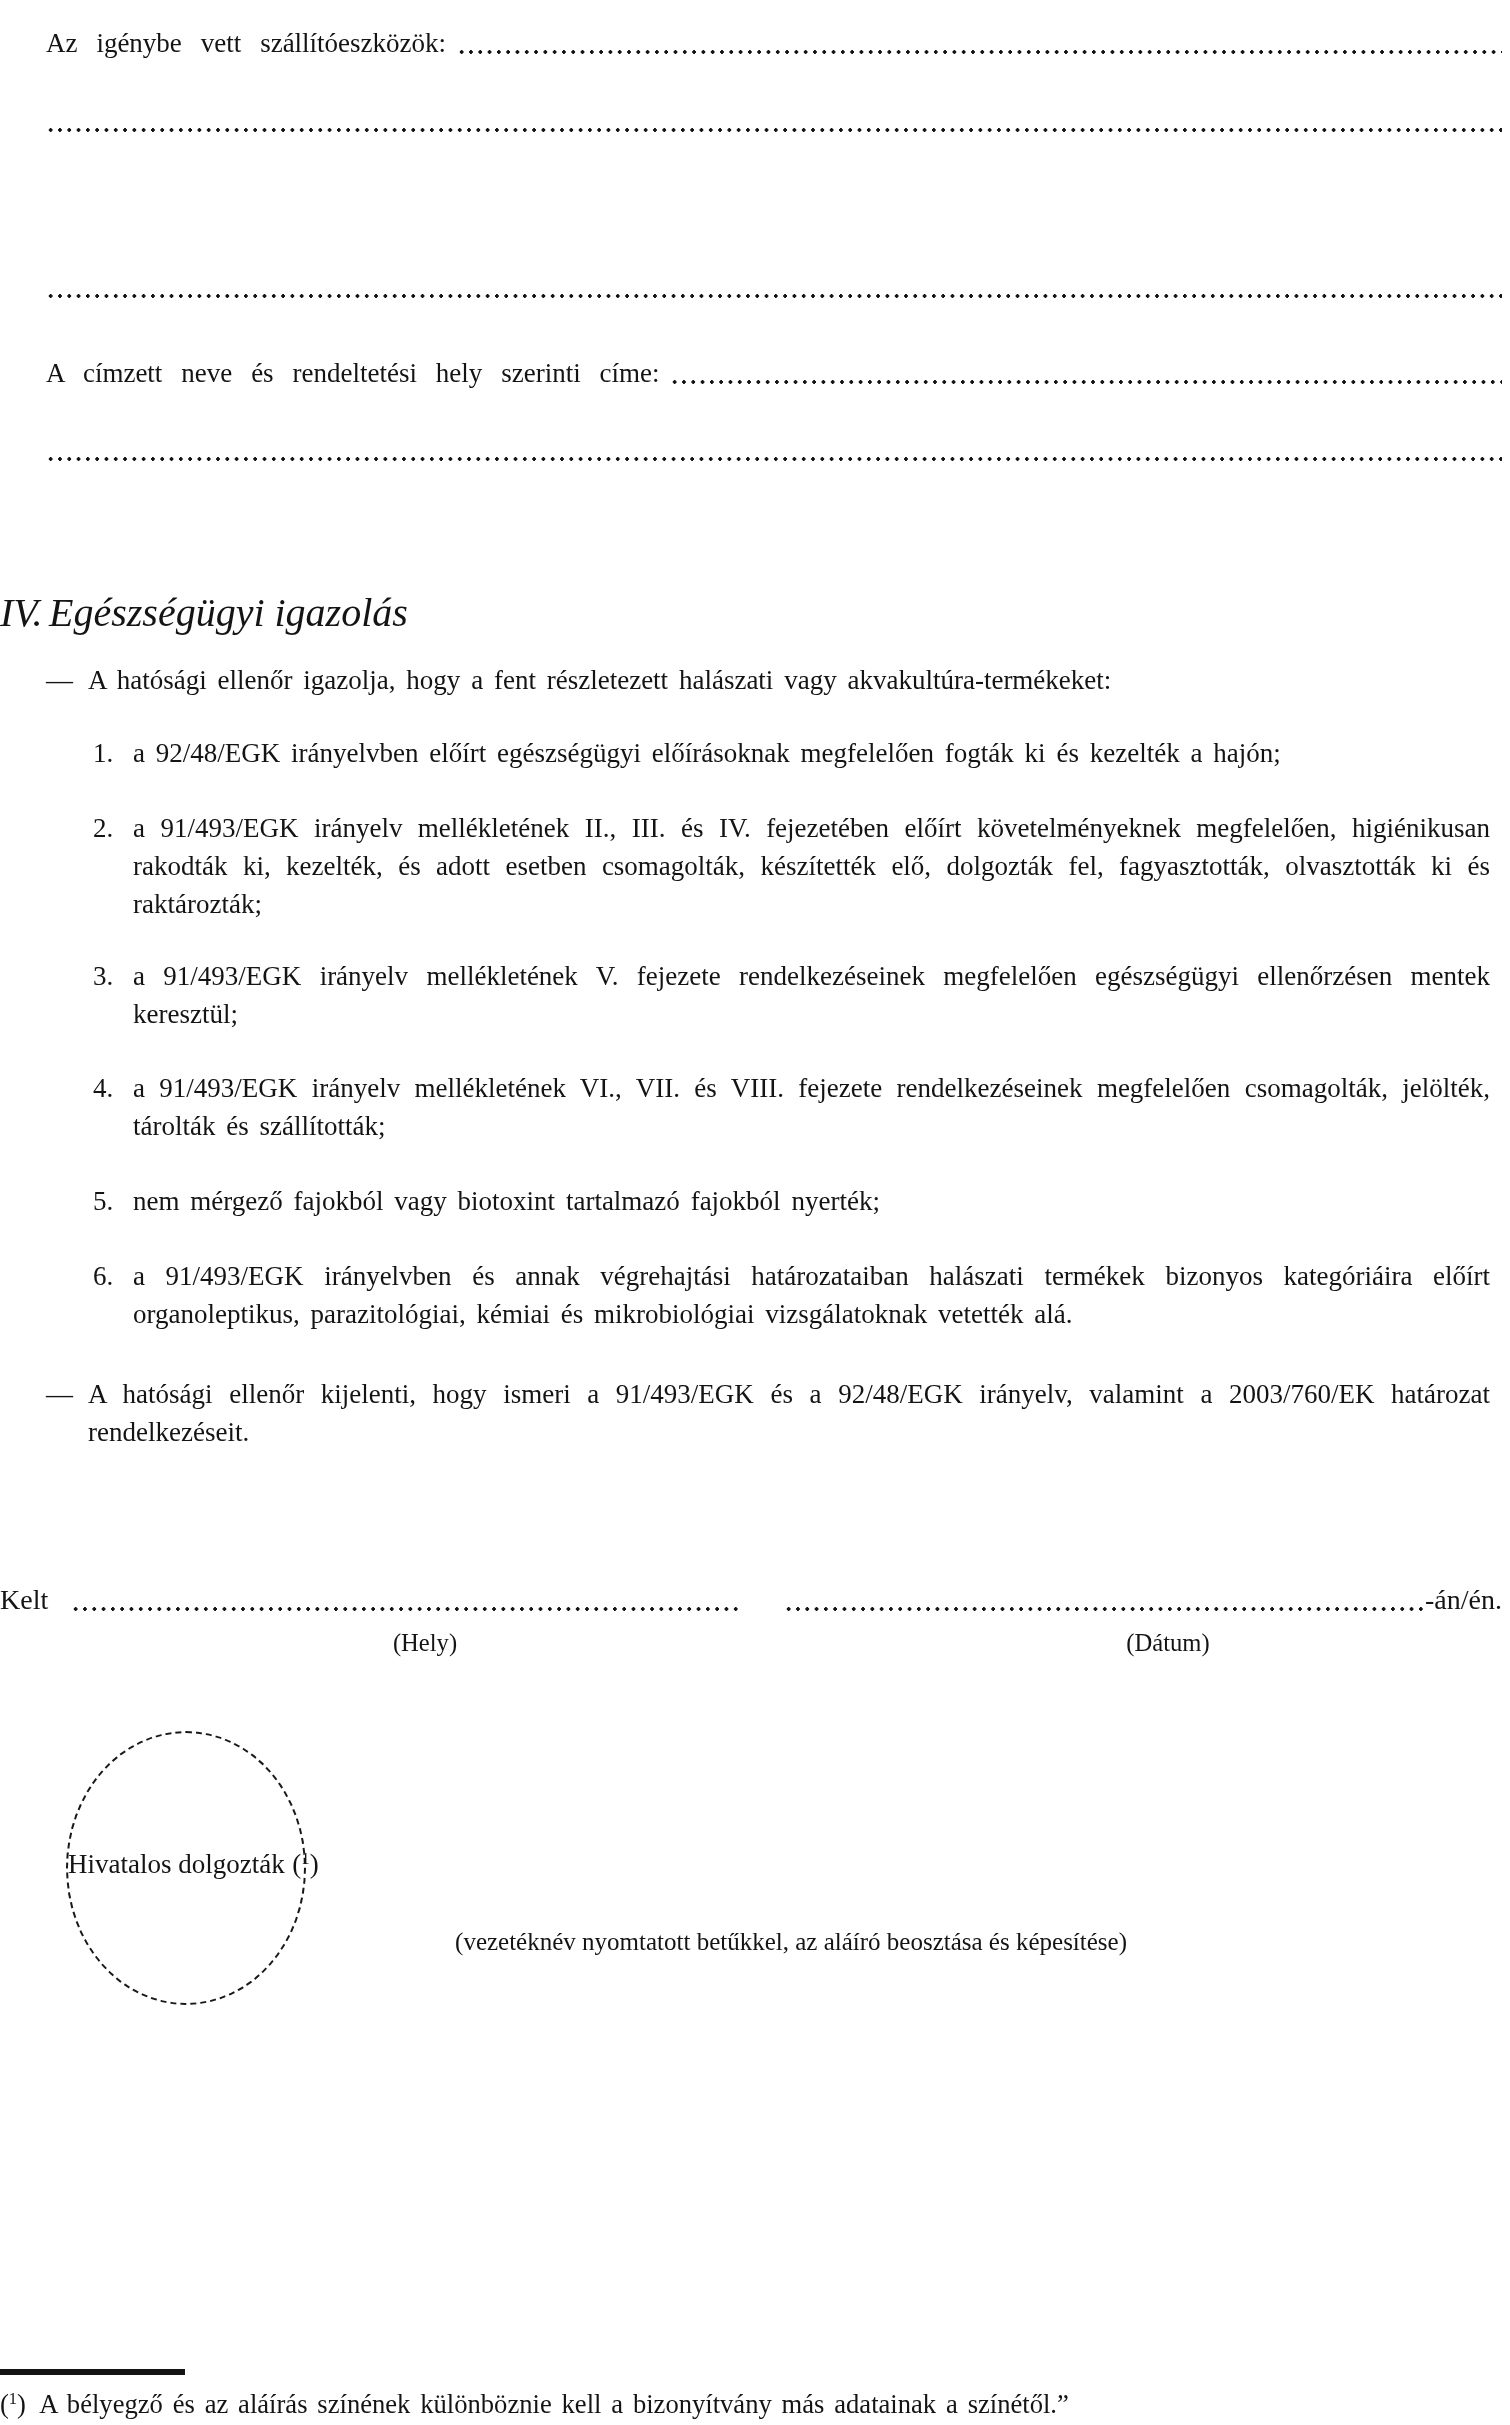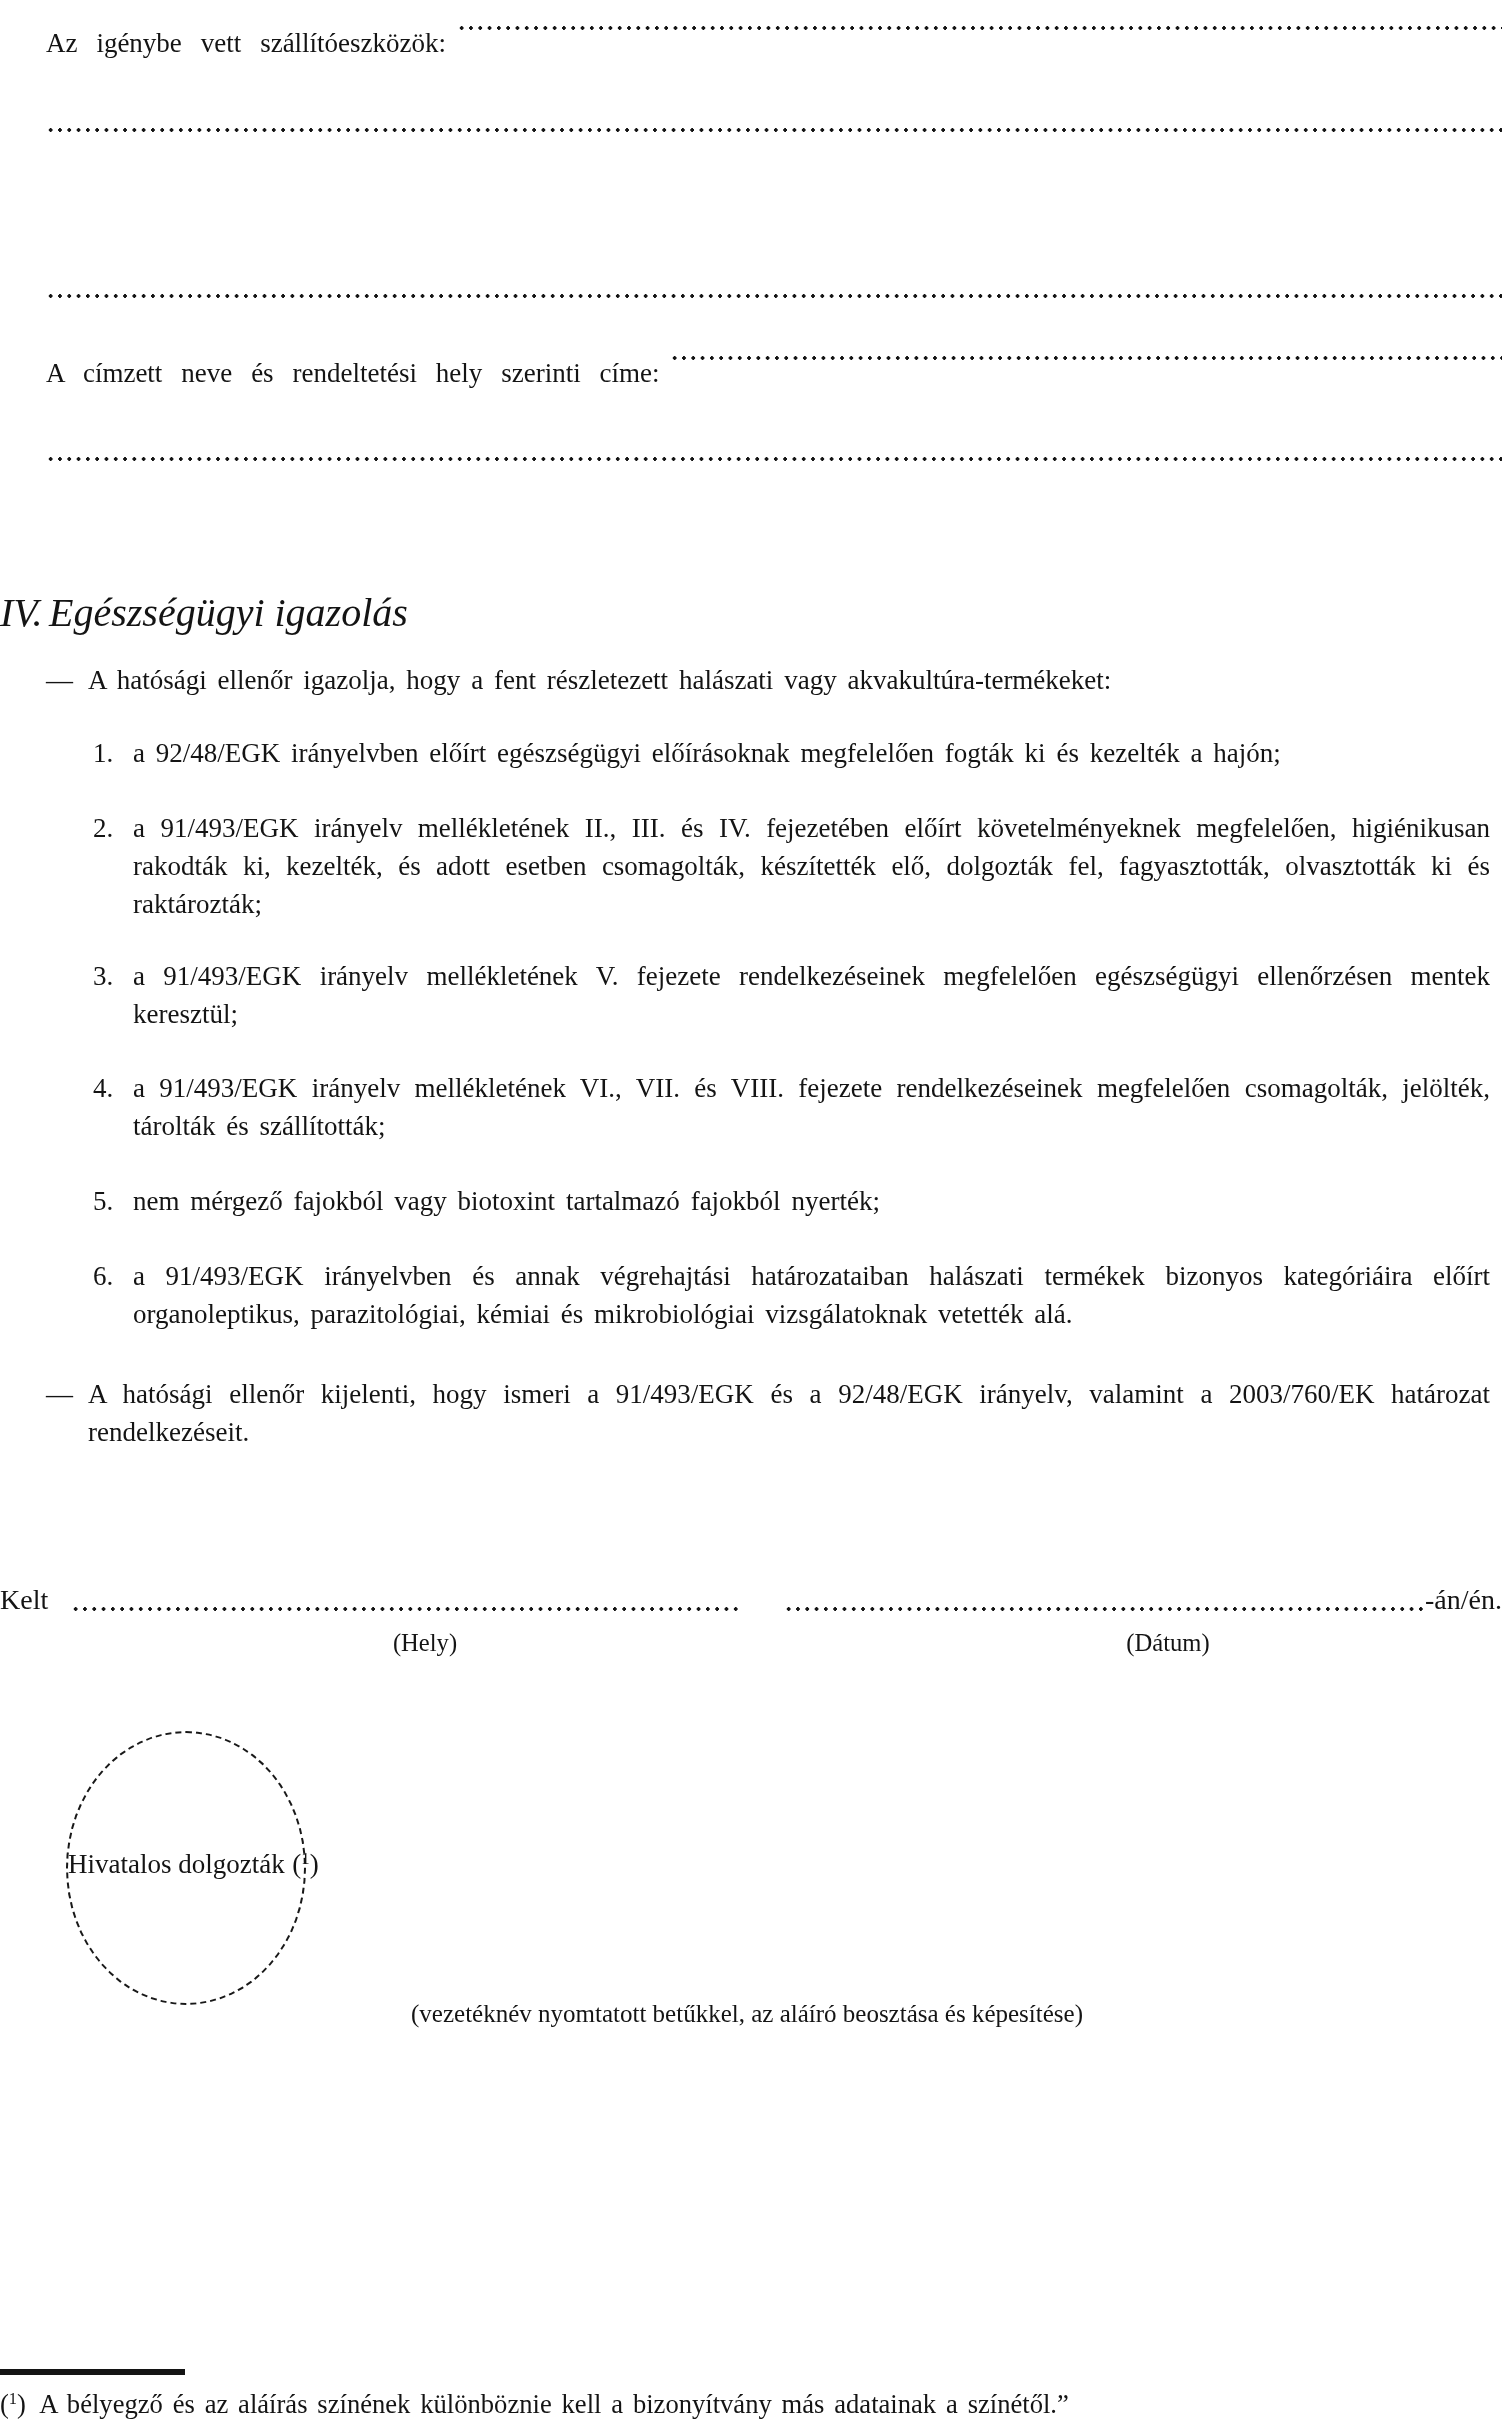--- a/index.html
+++ b/index.html
@@ -7,21 +7,21 @@
     position: relative;
     width: 1510px;
     height: 2426px;
     background: #ffffff;
     color: #141414;
     font-family: "Liberation Serif", "DejaVu Serif", serif;
     font-size: 27px;
     line-height: 38px;
     overflow: hidden;
   }
-  .row { position: absolute; display: flex; align-items: flex-start; }
+  .row { position: absolute; display: flex; align-items: flex-end; }
   .label { white-space: nowrap; word-spacing: 0.45em; }
   .dotfill {
     flex: 1 1 auto;
     height: 8px;
     margin: 0 0 6px 10.6px;
     background-image: radial-gradient(circle 1.8px at 4.6px 4px, #141414 97%, rgba(0,0,0,0));
     background-size: 9.3px 8px;
     background-repeat: repeat-x;
   }
   .dotline {
@@ -64,21 +64,21 @@
     border: 2.7px dashed #181818;
     border-radius: 50%;
   }
   .stamp-label {
     position: absolute;
     left: 68px; top: 1845px;
     font-size: 27px;
     white-space: nowrap;
   }
   .sig1 { position: absolute; left: 378px; width: 737px; top: 1994px; text-align: center; font-size: 29px; }
-  .sig2 { position: absolute; left: 367px; width: 760px; top: 1995px; text-align: center; font-size: 25px; }
+  .sig2 { position: absolute; left: 367px; width: 760px; top: 1923px; text-align: right; font-size: 25px; }
   .fnrule { position: absolute; left: 0; top: 2369px; width: 185px; height: 6px; background: #141414; }
   .fnrow { position: absolute; left: 0; right: 20px; top: 2386px; display: flex; font-size: 26.6px; line-height: 36px; }
   .fnrow .fnmark { flex: 0 0 auto; margin-right: 13.3px; white-space: nowrap; }
   .fnrow .fntext { word-spacing: 0.12em; }
   sup { font-size: 0.62em; line-height: 0; vertical-align: 9.3px; }
   .ref { white-space: nowrap; margin-left: 0.28em; }
 </style>
 </head>
 <body>
 

